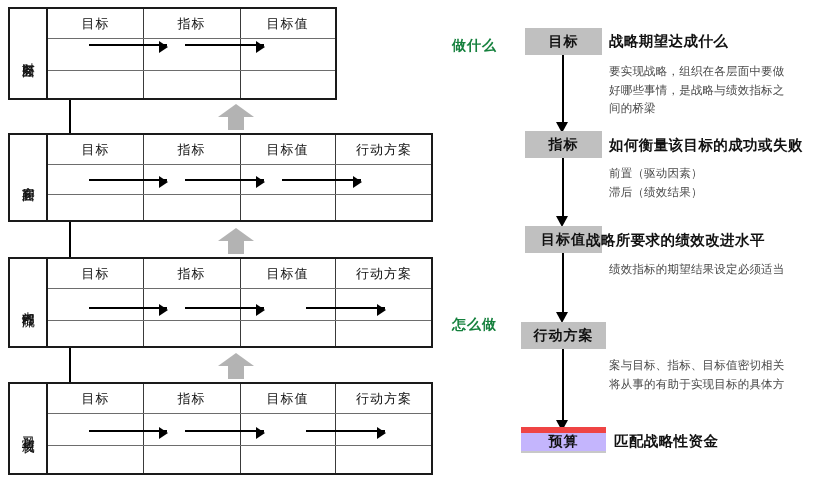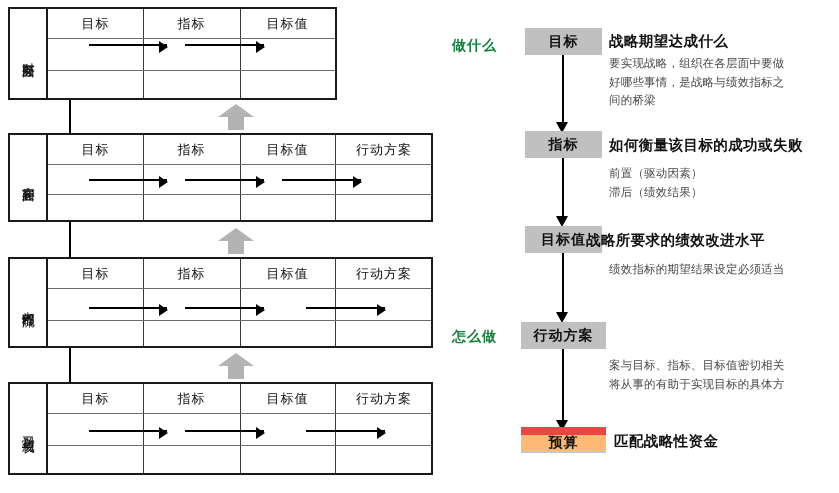--- a/index.html
+++ b/index.html
@@ -147,22 +147,22 @@
     align-items: center;
     justify-content: center;
     font-size: 14px;
     font-weight: bold;
     color: #111111;
     letter-spacing: 1px;
     white-space: nowrap;
     box-sizing: border-box;
   }
   .chain-box.budget {
-    background: #fdba74;
-    border-top: 8px solid #ef4444;
+    background: #c4b5fd;
+    border-top: 6px solid #ef4444;
     border-bottom: 2px solid #c8c8c8;
     font-weight: bold;
   }
   .chain-arrow {
     position: absolute;
     width: 2.4px;
     background: #000000;
   }
   .chain-arrow-head {
     position: absolute;
@@ -276,27 +276,27 @@
     <div class="bsc-head" style="left:133px; width:97px; height:29px;">指标</div>
     <div class="bsc-head" style="left:230px; width:95px; height:29px;">目标值</div>
     <div class="bsc-head" style="left:325px; width:98px; height:29px;">行动方案</div>
   </div>
   <div class="h-arrow" style="left:89px; top:430px; width:78px;"></div>
   <div class="h-arrow" style="left:185px; top:430px; width:79px;"></div>
   <div class="h-arrow" style="left:306px; top:430px; width:79px;"></div>
 
   <div class="side-label" style="left:452px; top:37px;">做什么</div>
 
-  <div class="side-label" style="left:452px; top:328px;">怎么做</div>
+  <div class="side-label" style="left:452px; top:316px;">怎么做</div>
 
   <div class="chain-box" style="left:525px; top:28px; width:77px; height:27px;">目标</div>
   <div class="chain-arrow" style="left:562px; top:55px; height:68px;"></div>
   <div class="chain-arrow-head" style="left:556px; top:122px;"></div>
   <div class="chain-title" style="left:609px; top:32px;">战略期望达成什么</div>
-  <div class="chain-desc" style="left:609px; top:54px;">
+  <div class="chain-desc" style="left:609px; top:62px;">
     <span class="line">要实现战略，组织在各层面中要做</span>
     <span class="line">好哪些事情，是战略与绩效指标之</span>
     <span class="line">间的桥梁</span>
   </div>
 
   <div class="chain-box" style="left:525px; top:131px; width:77px; height:27px;">指标</div>
   <div class="chain-arrow" style="left:562px; top:158px; height:59px;"></div>
   <div class="chain-arrow-head" style="left:556px; top:216px;"></div>
   <div class="chain-title" style="left:609px; top:136px;">如何衡量该目标的成功或失败</div>
   <div class="chain-desc" style="left:609px; top:164px;">

